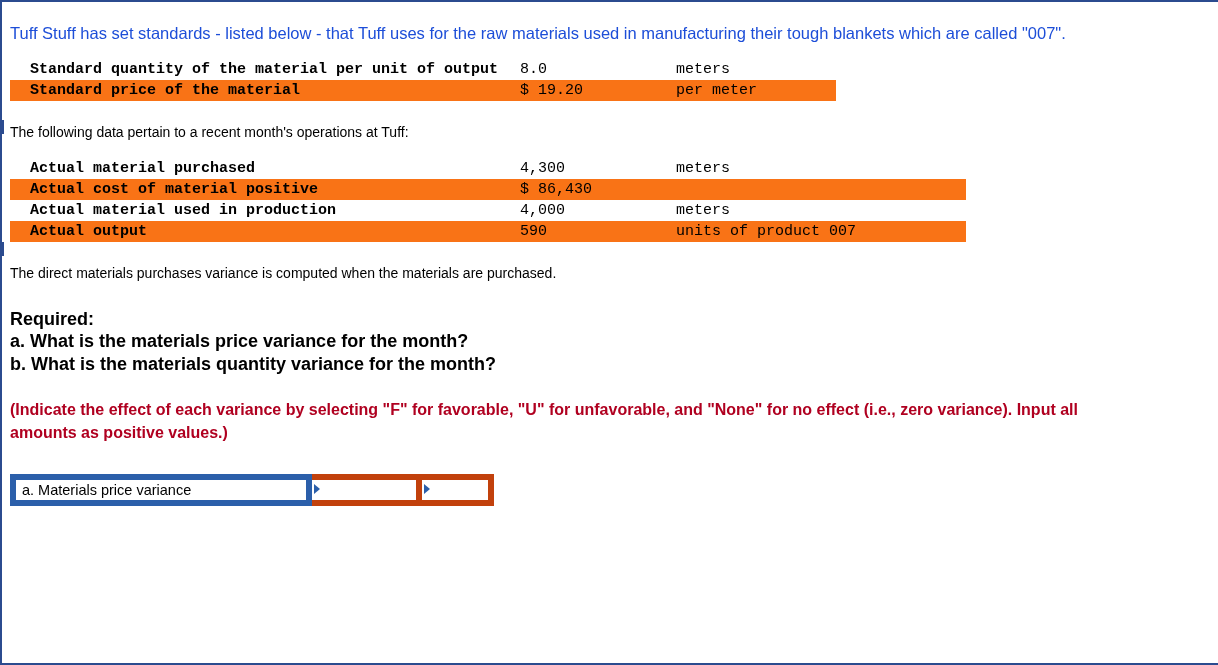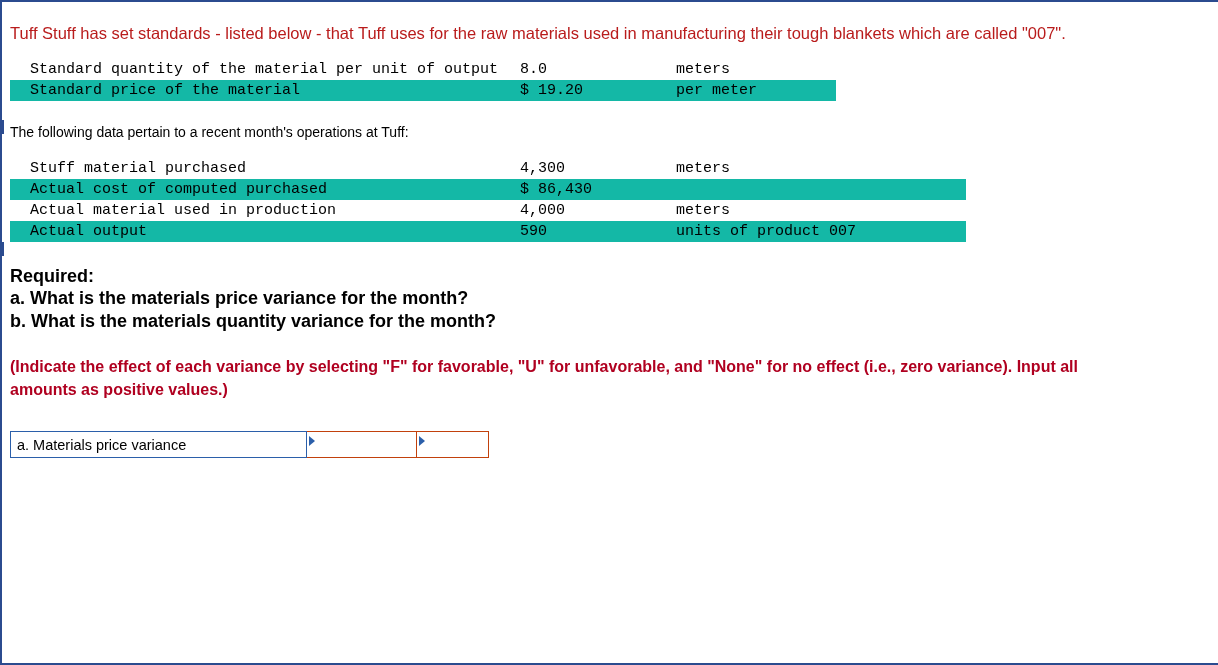--- a/index.html
+++ b/index.html
@@ -28,48 +28,49 @@
   }
   .content {
     position: absolute;
     left: 8px;
     top: 20px;
     width: 1190px;
   }
   .intro {
     font-size: 16.5px;
     line-height: 23px;
-    color: #b91c1c;
+    color: #1d4ed8;
     width: 1150px;
   }
   .mono-table {
     font-family: "Liberation Mono", monospace;
     font-size: 15px;
     border-collapse: collapse;
     margin-top: 14px;
   }
   .mono-table td {
     padding: 1px 0;
     white-space: pre;
     line-height: 19px;
   }
   .mono-table td.label {
     padding-left: 20px;
     padding-right: 10px;
+    font-weight: bold;
   }
   .mono-table td.num {
     text-align: left;
     padding-right: 6px;
   }
   .mono-table td.unit {
     text-align: left;
     padding-right: 10px;
   }
   .shaded td {
-    background: #14b8a6;
+    background: #f97316;
   }
   .t1 td.label { width: 480px; }
   .t1 td.num   { width: 150px; }
   .t1 td.unit  { width: 150px; }
 
   .t2 td.label { width: 480px; }
   .t2 td.num   { width: 150px; }
   .t2 td.unit  { width: 280px; }
 
   .para {
@@ -95,21 +96,21 @@
     margin-top: 22px;
     width: 1120px;
   }
   .answer-table {
     margin-top: 30px;
     border-collapse: collapse;
     font-size: 14.5px;
     font-family: "Liberation Sans", sans-serif;
   }
   .answer-table td {
-    border: 1px solid #c2410c;
+    border: 6px solid #c2410c;
     height: 26px;
     box-sizing: border-box;
   }
   .answer-table td.lbl {
     width: 296px;
     padding-left: 6px;
     color: #000;
     border-color: #2b5faa;
   }
   .answer-table td.cell-a {
@@ -164,42 +165,43 @@
         <td class="unit">per meter</td>
       </tr>
     </tbody>
       </table>
 
     <div class="para">The following data pertain to a recent month's operations at Tuff:</div>
 
     <table class="mono-table t2">
       <tbody>
           <tr>
-        <td class="label">Stuff material purchased</td>
+        <td class="label">Actual material purchased</td>
         <td class="num">4,300</td>
         <td class="unit">meters</td>
       </tr>
       <tr class="shaded">
-        <td class="label">Actual cost of computed purchased</td>
+        <td class="label">Actual cost of material positive</td>
         <td class="num">$ 86,430</td>
         <td class="unit"></td>
       </tr>
       <tr>
         <td class="label">Actual material used in production</td>
         <td class="num">4,000</td>
         <td class="unit">meters</td>
       </tr>
       <tr class="shaded">
         <td class="label">Actual output</td>
         <td class="num">590</td>
         <td class="unit">units of product 007</td>
       </tr>
     </tbody>
       </table>
 
+    <div class="para">The direct materials purchases variance is computed when the materials are purchased.</div>
 
     <div class="required-head">Required:</div>
     <div class="q-line">a. What is the materials price variance for the month?</div>
     <div class="q-line">b. What is the materials quantity variance for the month?</div>
 
     <div class="warn">(Indicate the effect of each variance by selecting "F" for favorable, "U" for unfavorable, and "None" for no effect (i.e., zero variance). Input all amounts as positive values.)</div>
 
     <table class="answer-table">
       <tbody>
           <tr>

